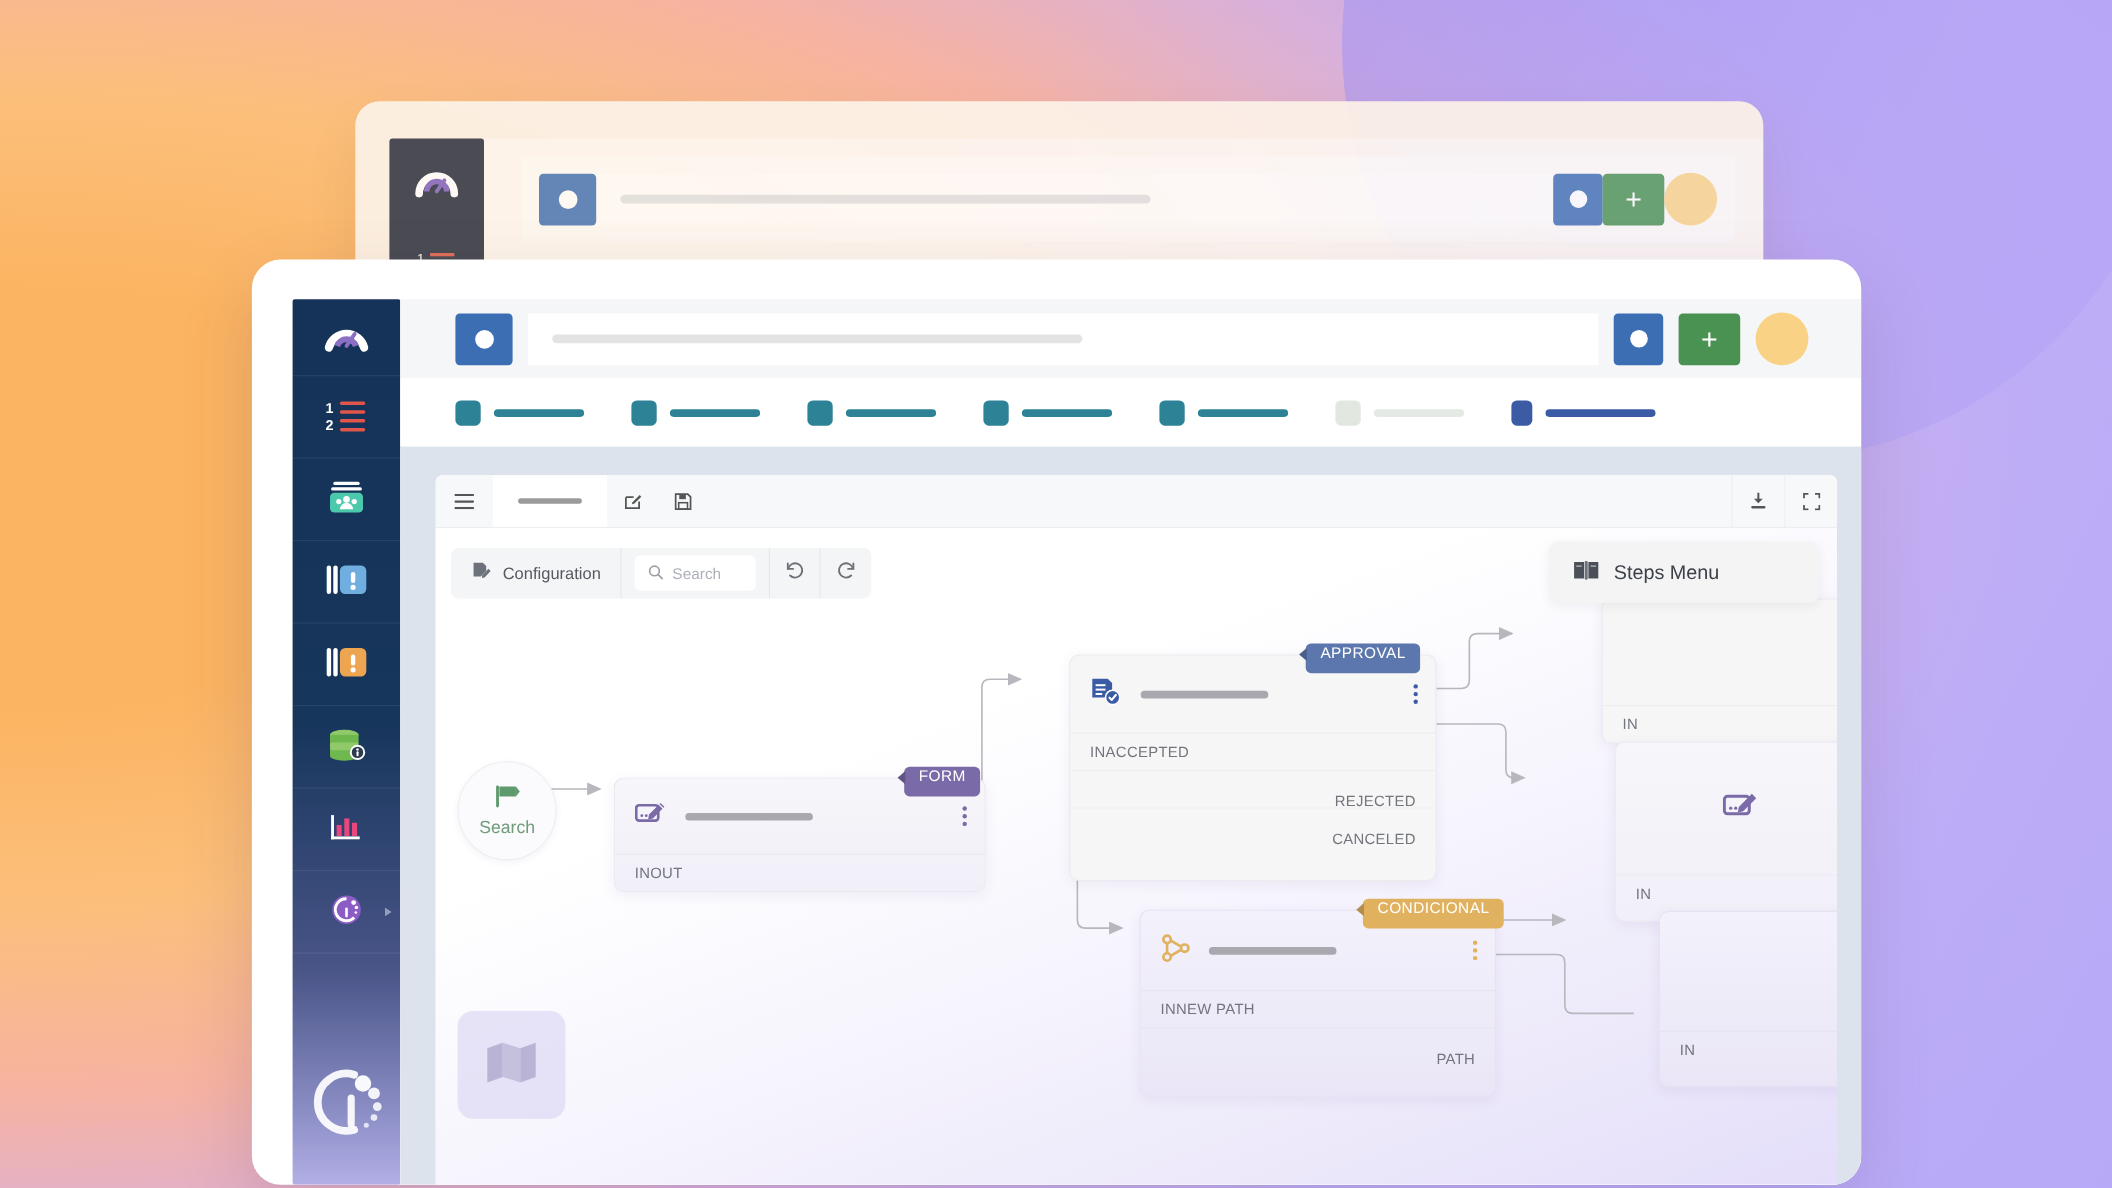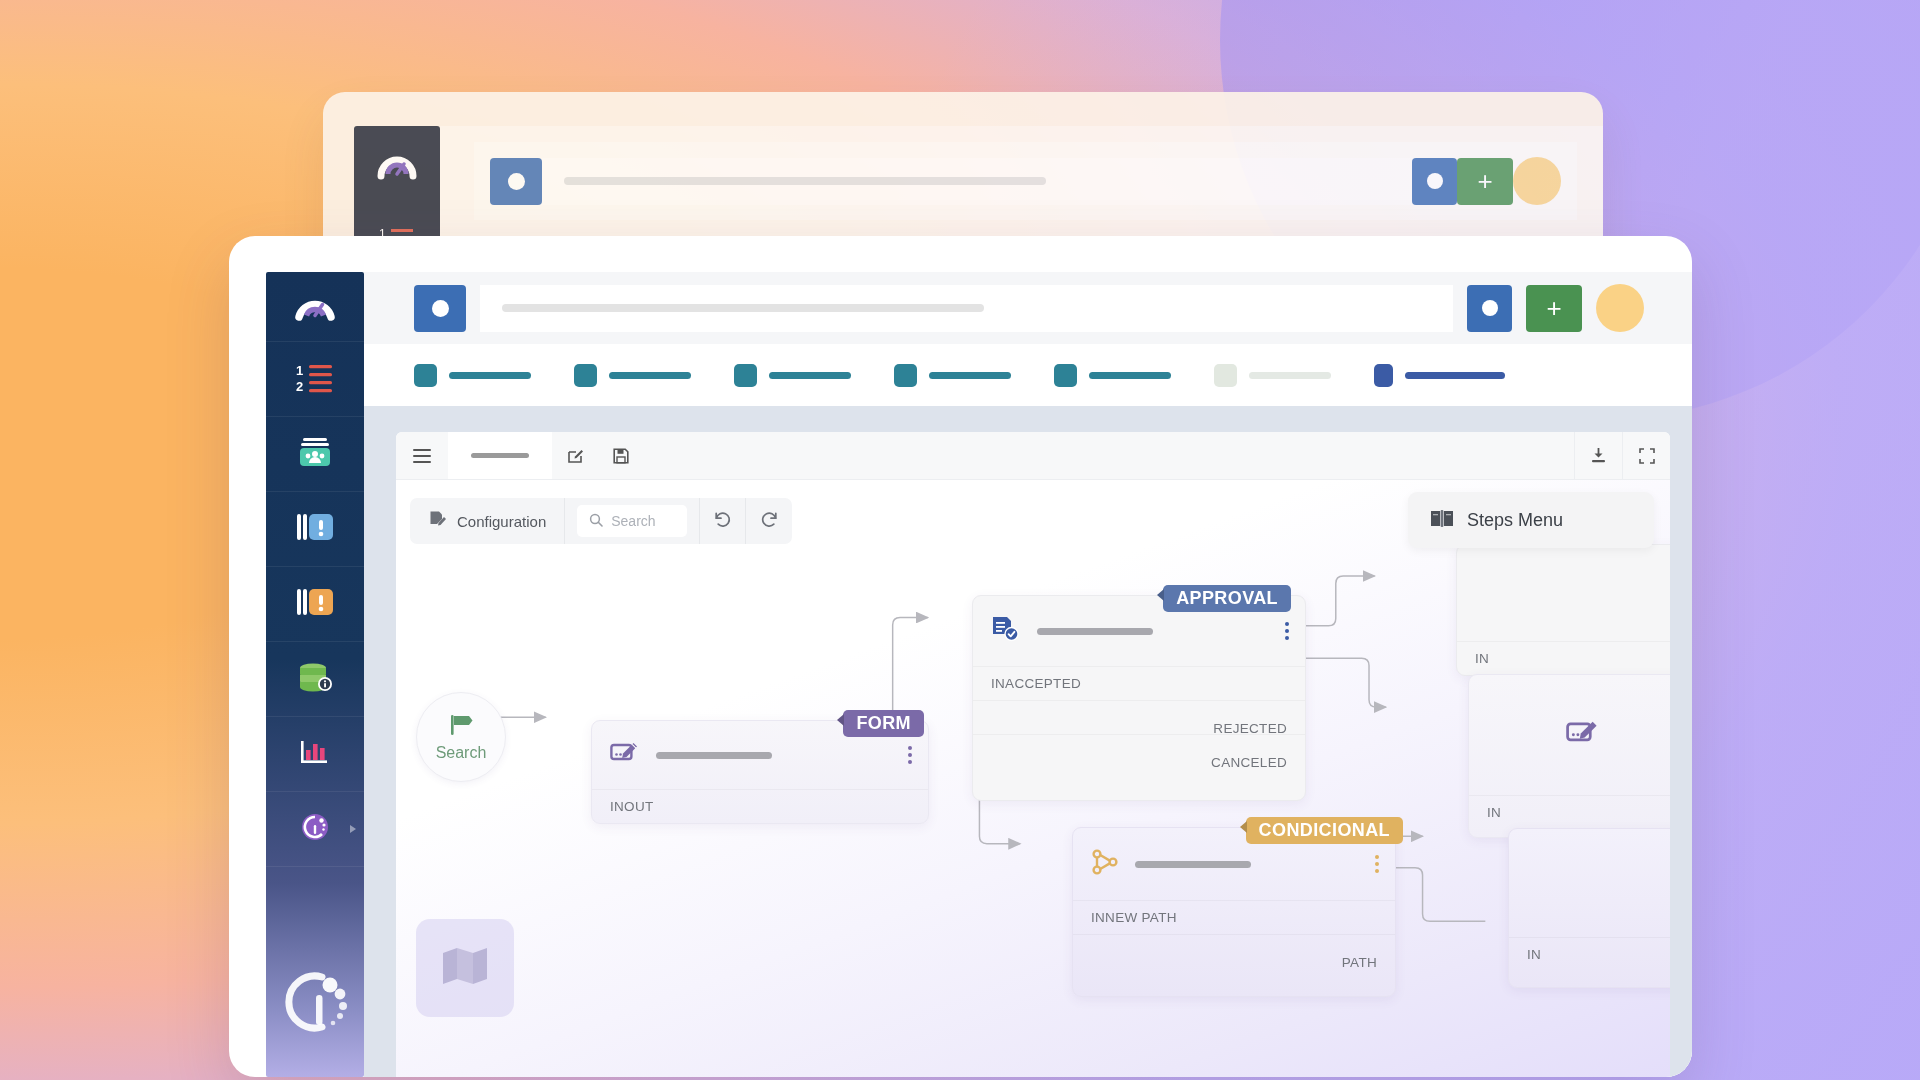--- a/index.html
+++ b/index.html
@@ -268,22 +268,22 @@
     gap: 16px;
   }
   .node-head .title-line { height: 7px; border-radius: 4px; background: #a8a8ae; flex: 1; max-width: 116px; }
   .node-kebab { margin-left: auto; display: flex; flex-direction: column; gap: 3px; align-items: center; }
   .node-kebab i { width: 4px; height: 4px; border-radius: 50%; display: block; }
 
   .node-badge {
     position: absolute; top: -11px; right: 4px;
     height: 27px; padding: 0 13px;
     border-radius: 5px;
-    color: #fff; font-size: 18px; letter-spacing: .4px;
-    display: flex; align-items: center; font-weight: 700;
+    color: #fff; font-size: 14px; letter-spacing: .4px;
+    display: flex; align-items: flex-start; font-weight: 400;
   }
   .node-badge::after {
     content: ""; position: absolute; left: -6px; top: 4px;
     width: 0; height: 0;
     border-right: 7px solid currentColor;
     border-top: 6px solid transparent;
     border-bottom: 6px solid transparent;
     filter: brightness(.8);
   }
   .port-row {
@@ -676,21 +676,21 @@
             <span>
               <svg width="26" height="24" viewBox="0 0 26 24">
                 <rect x="3" y="2" width="2.6" height="20" rx="1.3" fill="#5f9a6e"></rect>
                 <path d="M6 3 h15 v9 h-15z" fill="#5f9a6e"></path>
                 <path d="M21 3 v9 l3.5 -4.5z" fill="#5f9a6e"></path>
               </svg>
             </span>
             <span>Search</span>
           </div>
 
-          <div class="node node-violet" style="left:162px; top:240px; width:338px; height:104px;margin-left:33px;">
+          <div class="node node-violet" style="left:162px; top:227px; width:338px; height:104px;">
             <div class="node-badge" style="background:#7b6aa8; color:#7b6aa8;">
               <span style="color:#fff">FORM</span>
             </div>
             <div class="node-head" style="height:68px;">
               <span>
                 <svg width="30" height="26" viewBox="0 0 30 26">
                   <rect x="1.4" y="5" width="20" height="14" rx="2.6" fill="none" stroke="#7b6aa8" stroke-width="2.4"></rect>
                   <circle cx="6.5" cy="14.5" r="1.3" fill="#7b6aa8"></circle>
                   <circle cx="10.5" cy="14.5" r="1.3" fill="#7b6aa8"></circle>
                   <path d="M13 13.5 L23.5 3 L27 6.5 L16.5 17 L12.2 18z" fill="#7b6aa8"></path>
@@ -738,21 +738,21 @@
               <span>ACCEPTED</span>
             </div>
             <div class="port-row">
               <span class="right-only">REJECTED</span>
             </div>
             <div class="port-row">
               <span class="right-only">CANCELED</span>
             </div>
           </div>
 
-          <div class="node node-cond" style="left:676px; top:347px; width:324px; height:170px;">
+          <div class="node node-cond" style="left:640px; top:347px; width:324px; height:170px;">
             <div class="node-badge" style="background:#e0b260; color:#e0b260; right:-8px;">
               <span style="color:#fff">CONDICIONAL</span>
             </div>
             <div class="node-head" style="height:72px;">
               <span>
                 <svg width="28" height="28" viewBox="0 0 28 28">
                   <circle cx="6" cy="6" r="3.4" fill="none" stroke="#e0b260" stroke-width="2.4"></circle>
                   <circle cx="6" cy="22" r="3.4" fill="none" stroke="#e0b260" stroke-width="2.4"></circle>
                   <circle cx="22" cy="14" r="3.4" fill="none" stroke="#e0b260" stroke-width="2.4"></circle>
                   <path d="M6 9.5 v9" stroke="#e0b260" stroke-width="2.4"></path>

